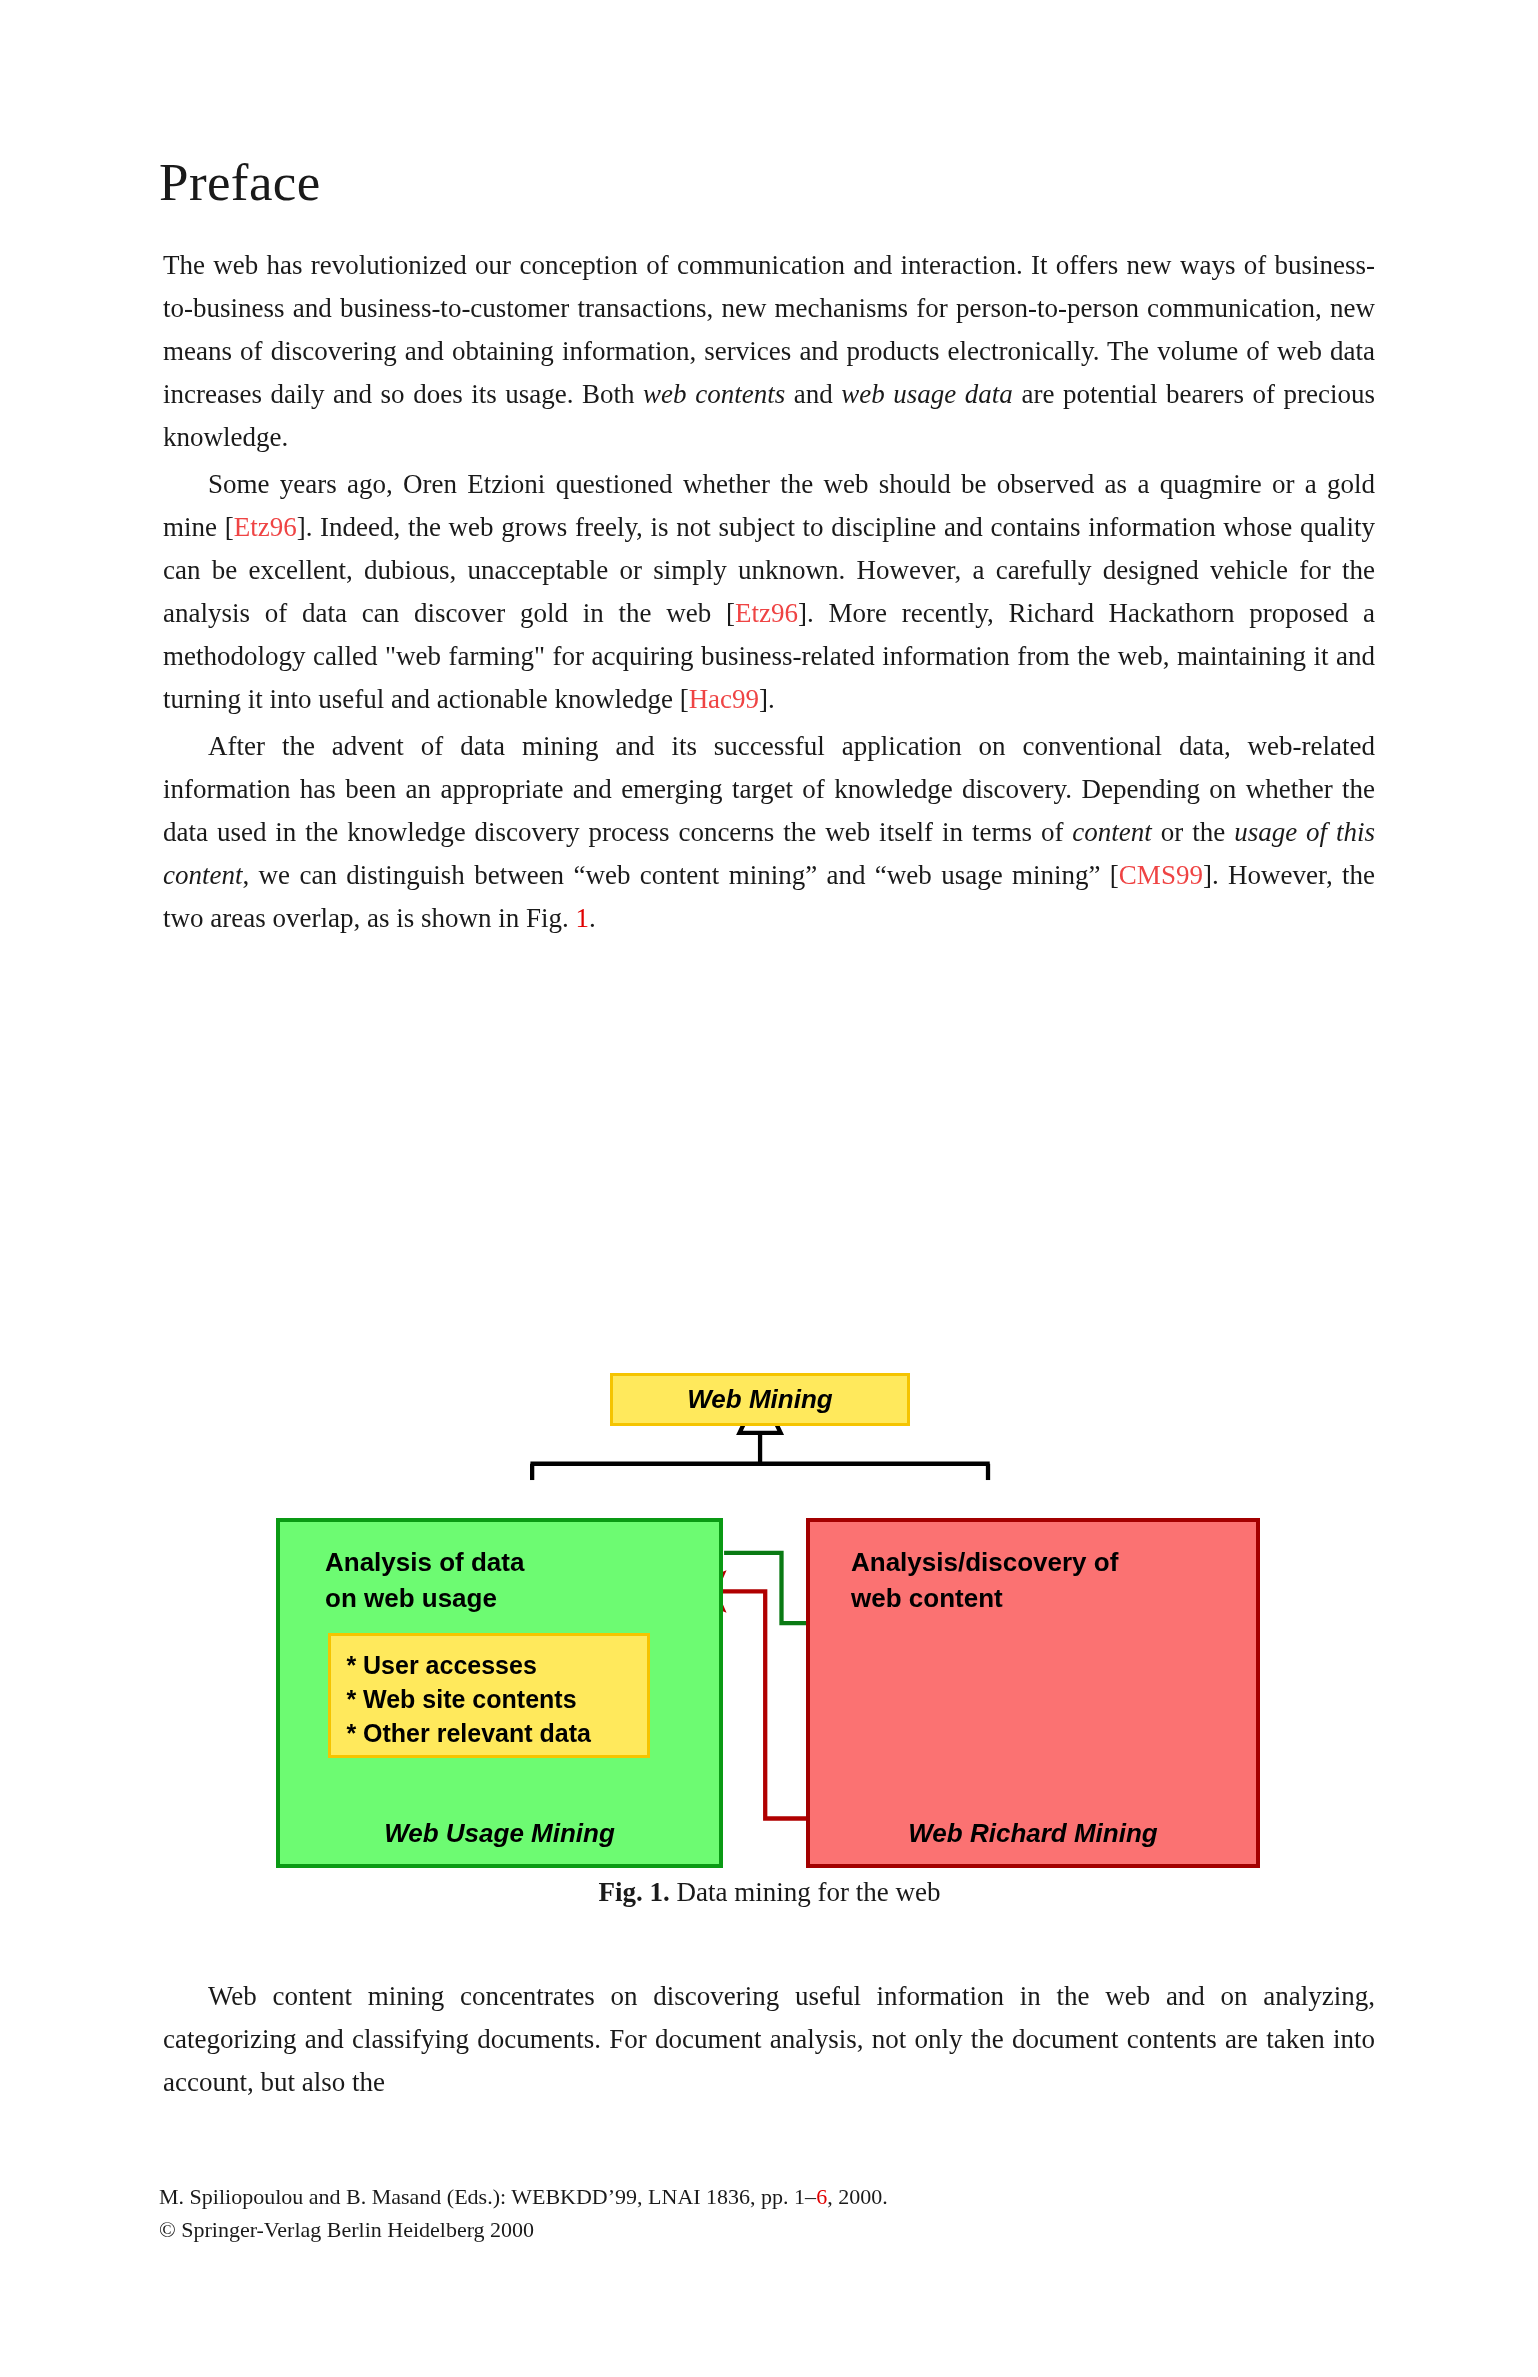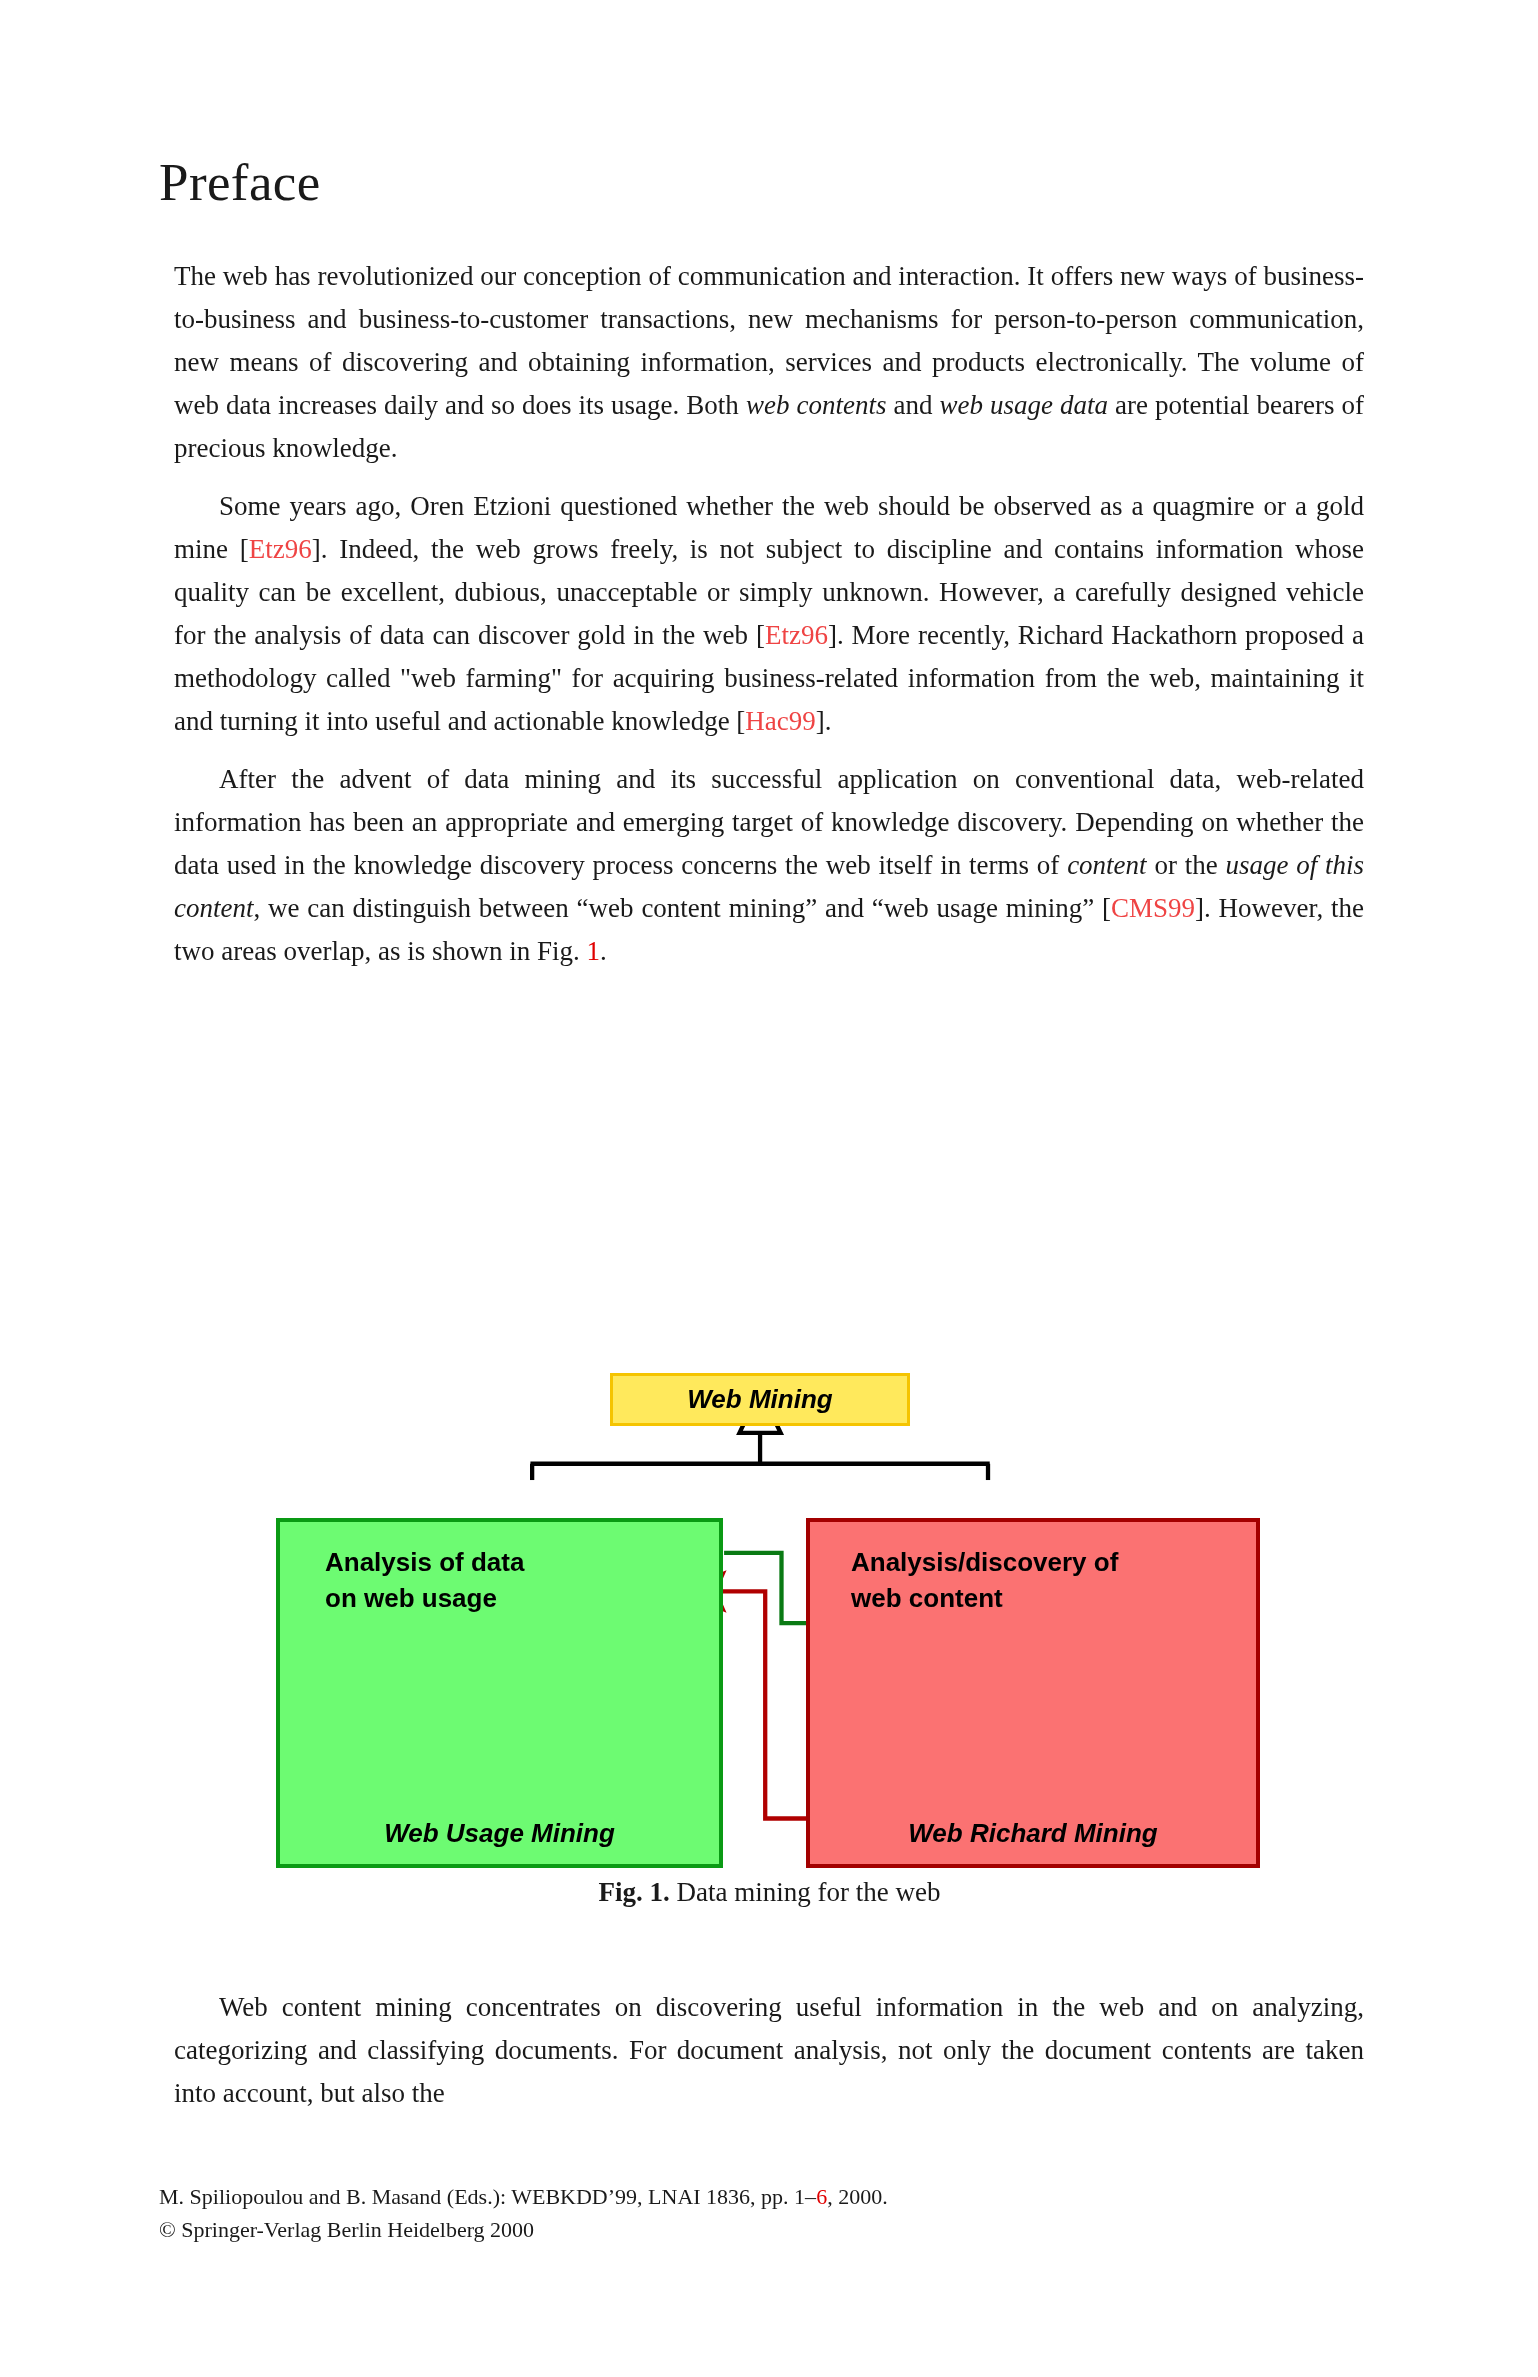--- a/index.html
+++ b/index.html
@@ -50,21 +50,21 @@
   .section-head .secnum {
     display: inline-block;
     width: 57px;
   }
 
   p.body {
     font-size: 27px;
     line-height: 43px;
     text-align: justify;
     text-justify: inter-word;
-    margin: 15px;
+    margin: 4px;
     hyphens: manual;
   }
   p.first { padding-top: 31px; }
   p.cont  { text-indent: 45px; }
 
   i.it { font-style: italic; }
   .cite { color: #ef4444; }
   .red  { color: #e00000; }
 
   
@@ -220,20 +220,25 @@
         <polygon points="789,333 846,310 836,333 846,356" fill="#B00000" stroke="#B00000" stroke-width="2"></polygon>
       </svg>
 
       <div class="node n-webmining">
         <span>Web Mining</span>
       </div>
 
       <div class="node n-usage">
         <div class="node-head">Analysis of data
 on web usage</div>
+        <div class="inner-list il-usage">
+          <div>* User accesses</div>
+          <div>* Web site contents</div>
+          <div>* Other relevant data</div>
+        </div>
         <div class="node-foot">Web Usage Mining</div>
       </div>
 
       <div class="node n-content">
         <div class="node-head">Analysis/discovery of
 web content</div>
         <div class="node-foot">Web Richard Mining</div>
       </div>
     </div>
 

